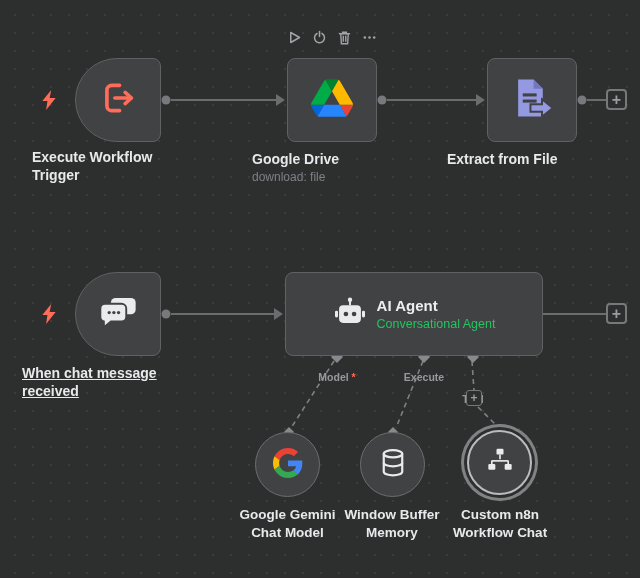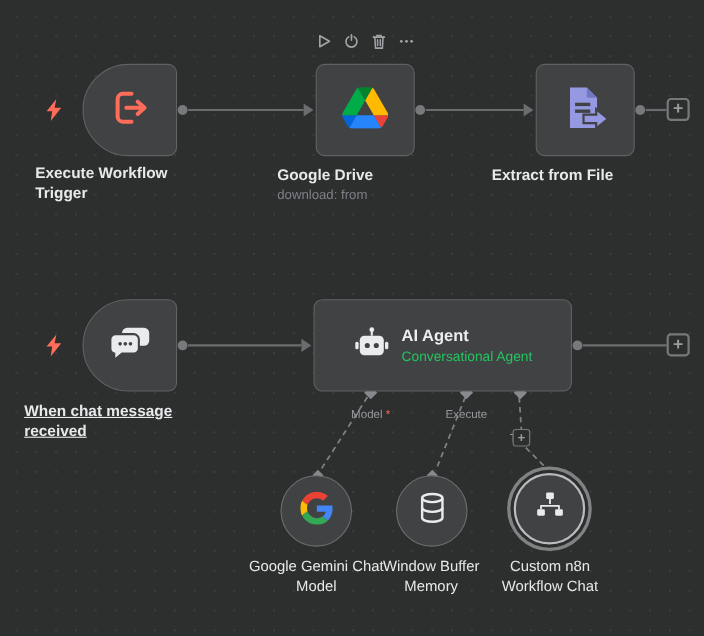--- a/index.html
+++ b/index.html
@@ -54,25 +54,25 @@
     position:absolute;box-sizing:border-box;border-radius:50%;
     background:#414244;border:1.5px solid #6b6d6f;
     display:flex;align-items:center;justify-content:center;cursor:pointer;
   }
   .circle-node.selected{
     border:2px solid #babcbe;
     box-shadow:0 0 0 3px #2d2e2e, 0 0 0 6px #808284;
   }
   .circle-label{
     position:absolute;text-align:center;color:#e7e9ea;
-    font-size:13.5px;font-weight:400;line-height:1.35;
+    font-size:13.5px;font-weight:700;line-height:1.35;
   }
   .port-label{
     position:absolute;width:60px;text-align:center;
-    color:#97999c;font-size:10.5px;font-weight:400;
+    color:#97999c;font-size:10.5px;font-weight:700;
   }
   .required{color:#ff6d5a;}
 </style>
 </head>
 <body>
 
 <div id="canvas">
 
   <svg id="edges" viewBox="0 0 640 578">
     <g stroke="#6a6c6e" stroke-width="2" fill="none">
@@ -168,21 +168,21 @@
         <path d="m43.65 25-13.75-23.8c-1.35.8-2.5 1.9-3.3 3.3l-25.4 44a9.06 9.06 0 0 0 -1.2 4.5h27.5z" fill="#00ac47"></path>
         <path d="m73.55 76.8c1.35-.8 2.5-1.9 3.3-3.3l1.6-2.75 7.65-13.25c.8-1.4 1.2-2.95 1.2-4.5h-27.5l5.85 11.5z" fill="#ea4335"></path>
         <path d="m43.65 25 13.75-23.8c-1.35-.8-2.9-1.2-4.5-1.2h-18.5c-1.6 0-3.15.45-4.5 1.2z" fill="#00832d"></path>
         <path d="m59.8 53h-32.3l-13.75 23.8c1.35.8 2.9 1.2 4.5 1.2h50.8c1.6 0 3.15-.45 4.5-1.2z" fill="#2684fc"></path>
         <path d="m73.4 26.5-12.7-22c-.8-1.4-1.95-2.5-3.3-3.3l-13.75 23.8 16.15 28h27.45c0-1.55-.4-3.1-1.2-4.5z" fill="#ffba00"></path>
       </svg>
     </span>
   </div>
   <div class="node-label" style="left:252px;top:150px;width:160px;">
     <div>Google Drive</div>
-    <div class="node-subtitle">download: from</div>
+    <div class="node-subtitle">download: file</div>
   </div>
 
   <div class="node" style="left:487px;top:58px;width:90px;height:84px;">
     <span>
       <svg width="44" height="40" viewBox="0 0 28 26">
         <path d="M5 1h10l6 6v18H5z" fill="#9599e2"></path>
         <path d="M15 1l6 6h-6z" fill="#7377c0"></path>
         <rect x="8" y="10" width="9" height="2" fill="#414244"></rect>
         <rect x="8" y="14" width="9" height="2" fill="#414244"></rect>
         <path d="M13 17h7.5v-3.2l7 5.7-7 5.7V22H13z" fill="#9599e2" stroke="#414244" stroke-width="1.3"></path>
@@ -201,21 +201,21 @@
         <path d="M15 2 h13 a4 4 0 0 1 4 4 v6 a4 4 0 0 1 -4 4 h-13 a4 4 0 0 1 -4 -4 v-6 a4 4 0 0 1 4 -4 z" fill="#e9ebec"></path>
         <path d="M6 7 h14 a4 4 0 0 1 4 4 v7 a4 4 0 0 1 -4 4 h-9 l-6 5 v-5 a4 4 0 0 1 -3 -4 v-7 a4 4 0 0 1 4 -4 z" fill="#e9ebec" stroke="#414244" stroke-width="1.6"></path>
         <circle cx="9.5" cy="14.5" r="1.4" fill="#414244"></circle>
         <circle cx="13.5" cy="14.5" r="1.4" fill="#414244"></circle>
         <circle cx="17.5" cy="14.5" r="1.4" fill="#414244"></circle>
       </svg>
     </span>
   </div>
   <div class="node-label" style="left:22px;top:364px;width:190px;text-decoration:underline;">When chat message received</div>
 
-  <div class="node" style="left:285px;top:272px;width:235px;height:84px;">
+  <div class="node" style="left:285px;top:272px;width:258px;height:84px;">
     <div class="ai-agent-body">
       <span>
         <svg width="34" height="30" viewBox="0 0 24 22">
           <circle cx="12" cy="2" r="1.6" fill="#e9ebec"></circle>
           <rect x="11.3" y="3" width="1.4" height="3" fill="#e9ebec"></rect>
           <rect x="4" y="6" width="16" height="13" rx="3" fill="#e9ebec"></rect>
           <rect x="1" y="10" width="2.2" height="5" rx="1" fill="#e9ebec"></rect>
           <rect x="20.8" y="10" width="2.2" height="5" rx="1" fill="#e9ebec"></rect>
           <circle cx="9" cy="12.5" r="1.7" fill="#414244"></circle>
           <circle cx="15" cy="12.5" r="1.7" fill="#414244"></circle>

